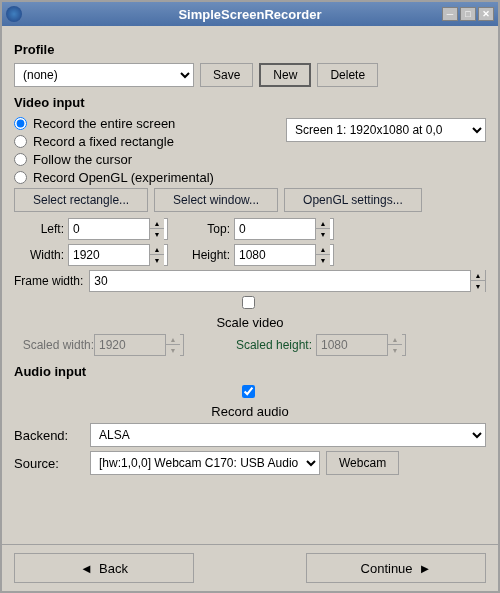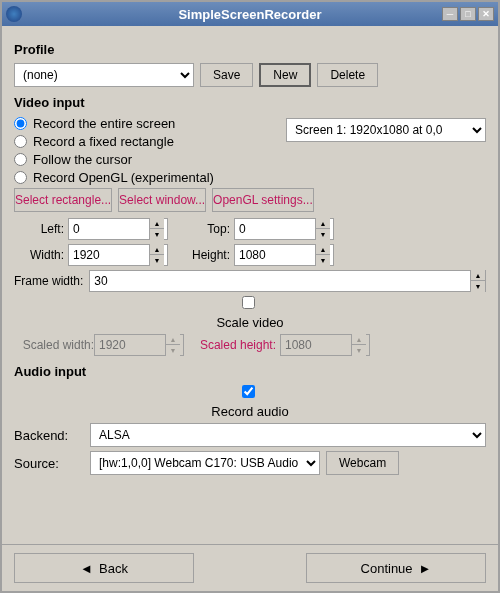--- a/index.html
+++ b/index.html
@@ -109,26 +109,26 @@
       font-size: 12px;
       padding: 0 4px;
     }
     .btn-row {
       display: flex;
       gap: 6px;
       margin-bottom: 6px;
     }
     button.secondary-btn {
       height: 24px;
-      padding: 0 0;
+      padding: 0 18px;
       border: 1px solid #a0a0a0;
       background: #d4d0c8;
       font-size: 12px;
       cursor: pointer;
-      color: #be185d;
+      color: #0f172a;
     }
     .field-row {
       display: flex;
       align-items: center;
       margin-bottom: 4px;
       gap: 6px;
     }
     .field-label {
       min-width: 50px;
       text-align: right;
@@ -377,21 +377,21 @@
         <span class="field-label" style="min-width:80px; color:#707070;">Scaled width:</span>
         <div class="field-input-wrap disabled" style="width:90px;">
           <input type="text" value="1920" disabled="" style="width: 70px; color: rgb(112, 112, 112);">
           <div class="spinner-btns">
             <button class="spinner-btn" disabled="">▲</button>
             <button class="spinner-btn" disabled="">▼</button>
           </div>
         </div>
       </div>
       <div style="display:flex; align-items:center; gap:4px;">
-        <span class="field-label" style="min-width:80px; color:#be185d;">Scaled height:</span>
+        <span class="field-label" style="min-width:80px; color:#14532d;margin-left:36px;">Scaled height:</span>
         <div class="field-input-wrap disabled" style="width:90px;">
           <input type="text" value="1080" disabled="" style="width: 70px; color: rgb(112, 112, 112);">
           <div class="spinner-btns">
             <button class="spinner-btn" disabled="">▲</button>
             <button class="spinner-btn" disabled="">▼</button>
           </div>
         </div>
       </div>
     </div>
 

